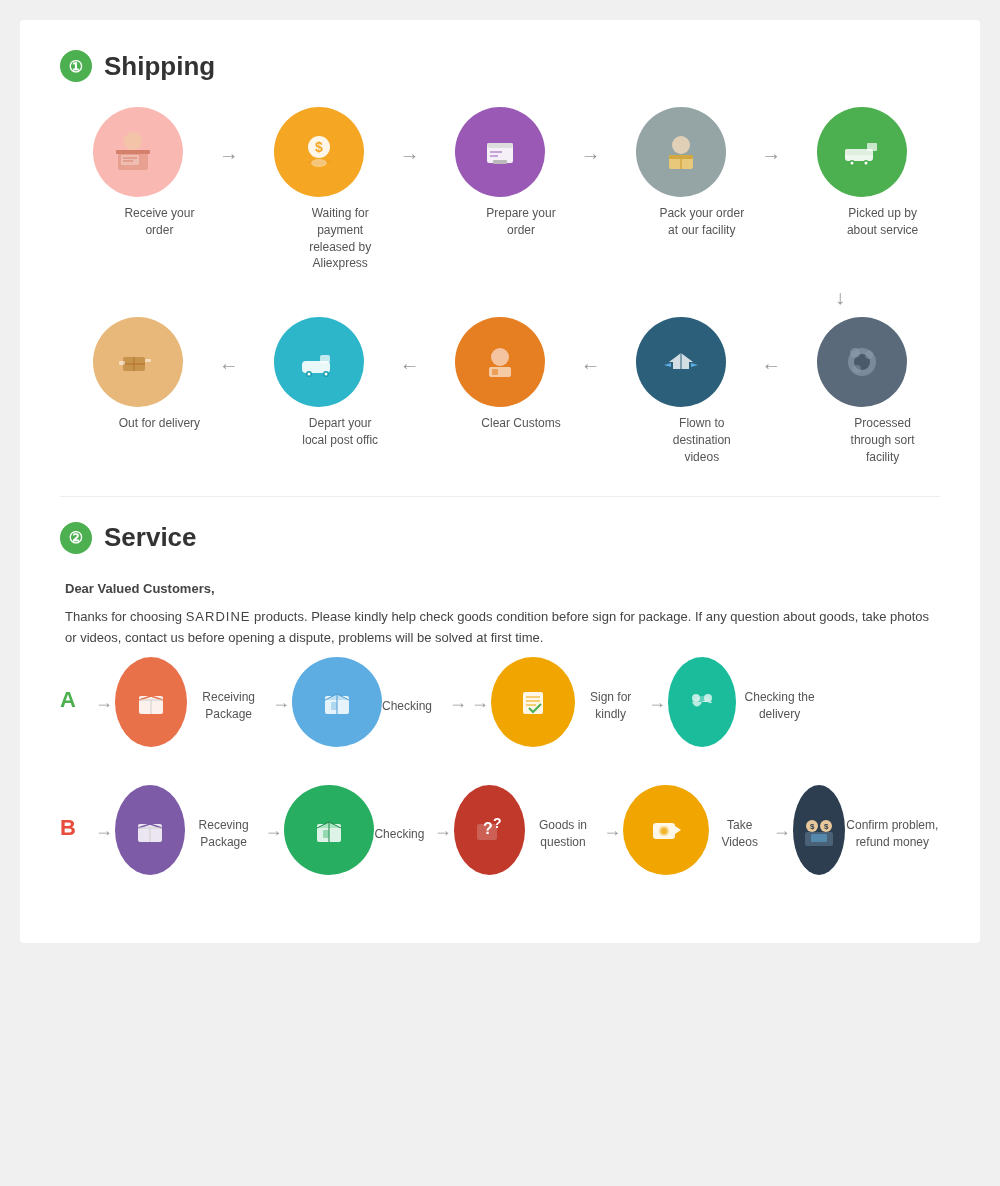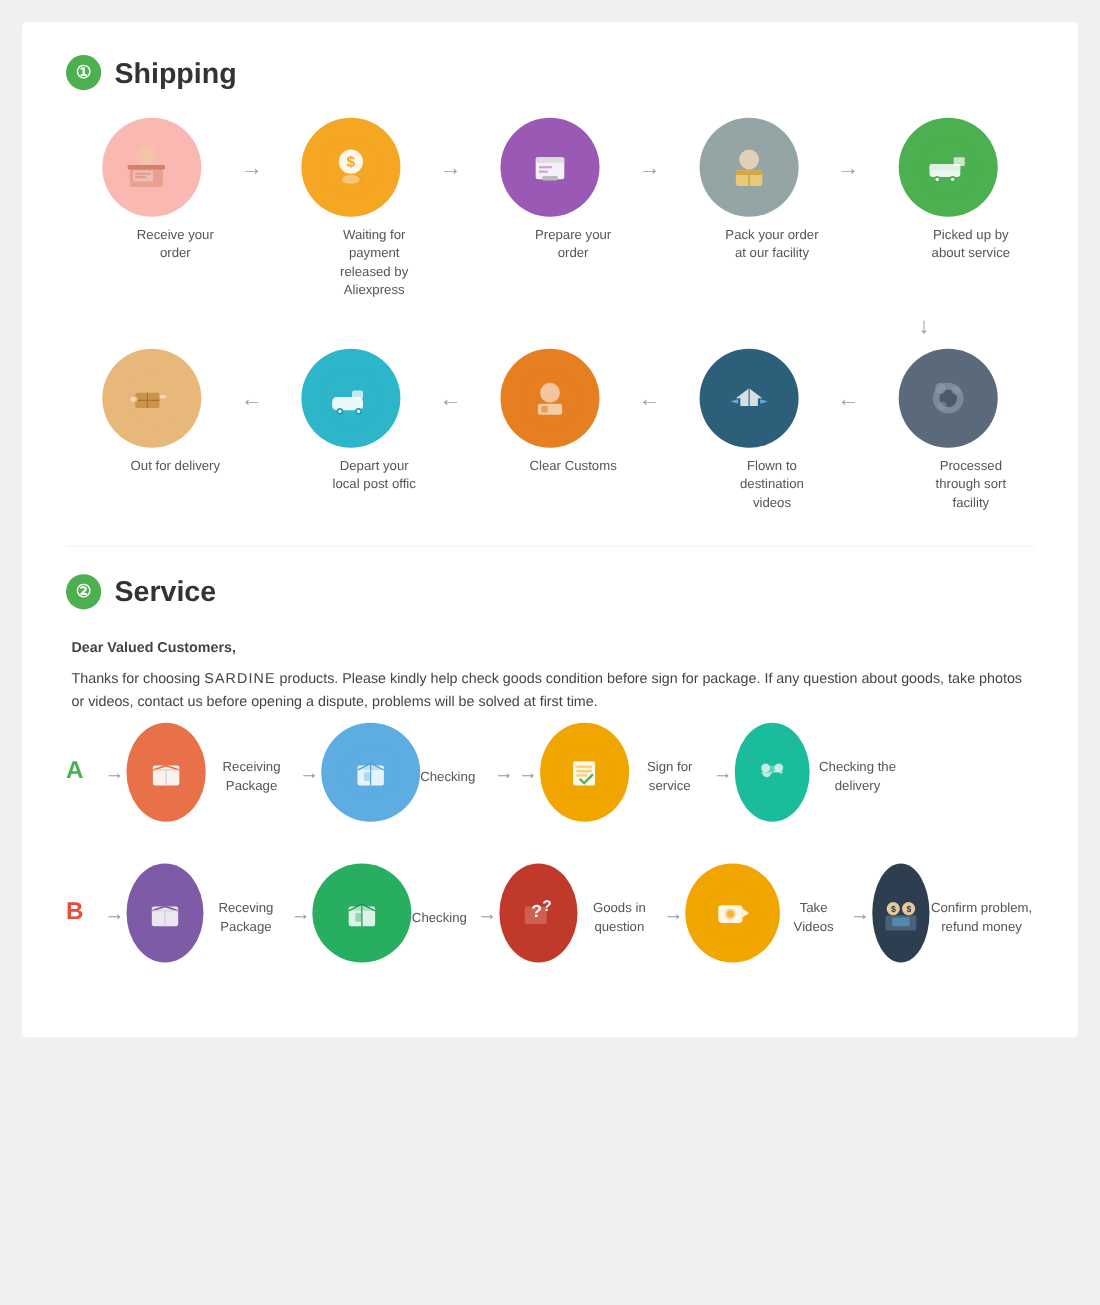--- a/index.html
+++ b/index.html
@@ -431,21 +431,21 @@
           <div class="service-icon icon-gold">
             <svg width="52" height="52" viewBox="0 0 52 52">
               <circle cx="26" cy="26" r="25" fill="#f0a500"></circle>
               <rect x="16" y="16" width="20" height="22" rx="2" fill="#fff" opacity="0.9"></rect>
               <rect x="19" y="20" width="14" height="2" fill="#f0a500" opacity="0.5"></rect>
               <rect x="19" y="24" width="14" height="2" fill="#f0a500" opacity="0.5"></rect>
               <rect x="19" y="28" width="10" height="2" fill="#f0a500" opacity="0.5"></rect>
               <path d="M22 32 L26 36 L34 28" stroke="#4caf50" stroke-width="2" fill="none"></path>
             </svg>
           </div>
-          <span class="service-label">Sign for service</span>
+          <span class="service-label">Sign for kindly</span>
         </div>
 
         <div class="arrow-row-h">→</div>
 
         <div class="service-item">
           <div class="service-icon icon-teal2">
             <svg width="52" height="52" viewBox="0 0 52 52">
               <circle cx="26" cy="26" r="25" fill="#1abc9c"></circle>
               <path d="M16 26 C16 26 20 20 26 20 C32 20 36 26 36 26" fill="#fff" opacity="0.3"></path>
               <path d="M16 26 C18 30 22 34 26 26" fill="#fff" opacity="0.7"></path>

